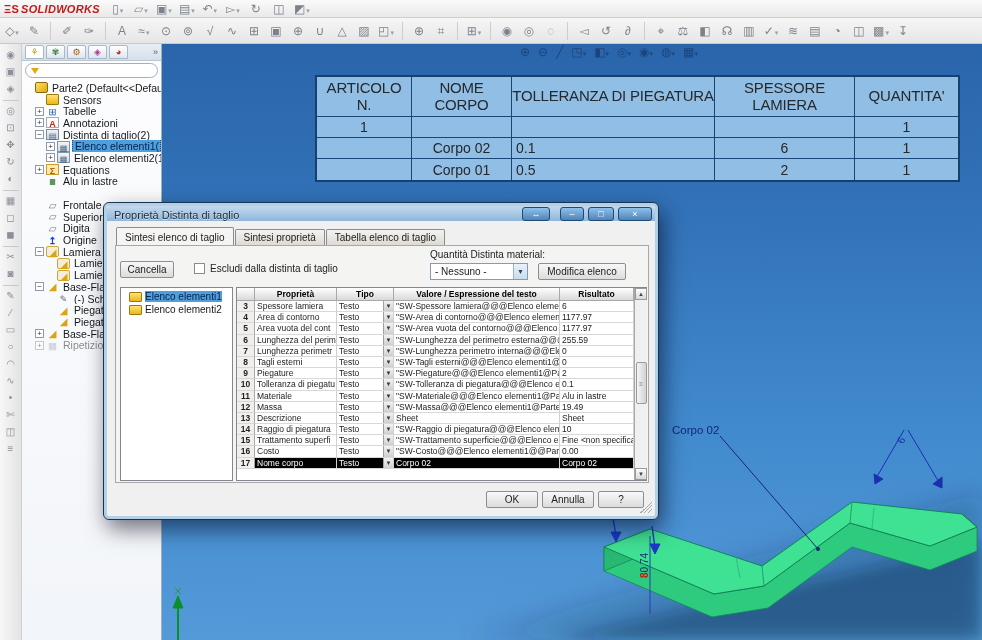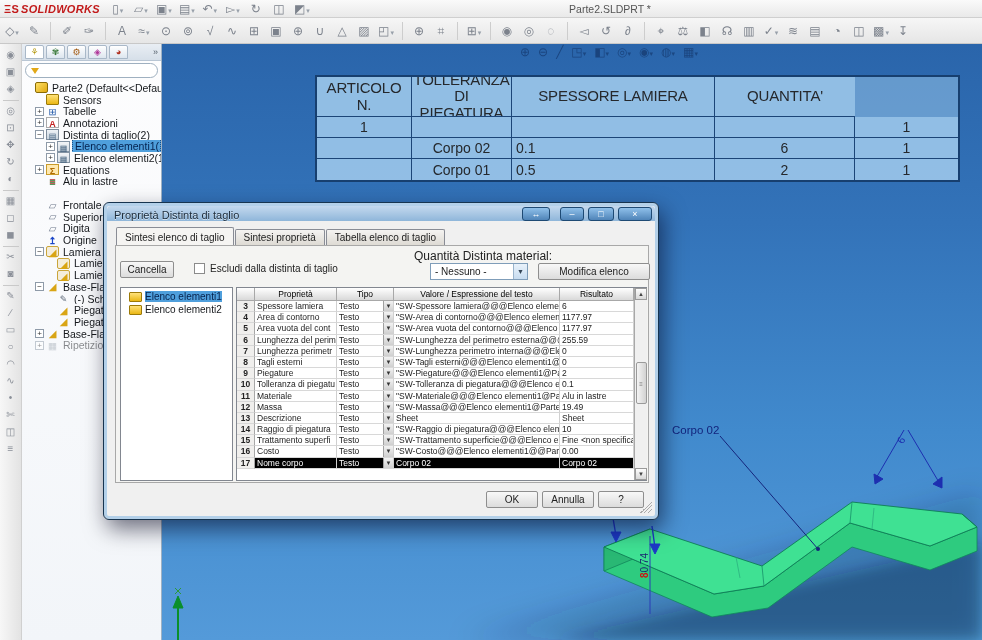--- a/index.html
+++ b/index.html
@@ -88,33 +88,33 @@
   .wbtn.min{width:24px}.wbtn.max{width:26px}.wbtn.cls{width:34px}
   #dlg-client{position:absolute;left:4px;top:22px;right:4px;bottom:4px;background:#f0f0f0;border-radius:0 0 3px 3px}
   .tabs{position:absolute;left:8px;top:4px;display:flex}
   .tab{height:17px;padding:0 8px;border:1px solid #898c95;border-bottom:none;background:linear-gradient(#f4f3f1,#dcd9d2);font-size:10px;line-height:16px;color:#222;border-radius:2px 2px 0 0;margin-right:1px}
   .tab.active{background:#f5f4f2;height:19px;position:relative;top:-2px;line-height:19px}
   #tabpage{position:absolute;left:7px;top:20px;width:534px;height:238px;border:1px solid #a8a8a8;background:#f4f4f2}
   .btn{border:1px solid #8e8e8e;border-radius:2px;background:linear-gradient(#f8f8f8,#dcdcdc);font-size:10px;text-align:center;color:#222}
   #btn-cancella{position:absolute;left:12px;top:36px;width:54px;height:17px;line-height:15px}
   #chk-row{position:absolute;left:86px;top:38px;display:flex;align-items:center;gap:5px;font-size:10px;color:#222}
   #chk{width:11px;height:11px;background:#fff;border:1px solid #8b8b8b}
-  #qty-label{position:absolute;left:306px;top:24px;font-size:12px;color:#222}
+  #qty-label{position:absolute;left:322px;top:24px;font-size:10px;color:#222}
   #combo{position:absolute;left:322px;top:38px;width:98px;height:17px;background:#fff;border:1px solid #7f9db9;display:flex;align-items:center;font-size:10px;color:#222;padding-left:4px}
   #combo .cbtn{margin-left:auto;width:14px;height:15px;background:linear-gradient(#e9f2fb,#c7dcf0);border-left:1px solid #9ab4cc;font-size:7px;line-height:15px;text-align:center;color:#345}
-  #btn-modifica{position:absolute;left:430px;top:38px;width:112px;height:17px;line-height:15px}
+  #btn-modifica{position:absolute;left:430px;top:38px;width:88px;height:17px;line-height:15px}
   #dlg-list{position:absolute;left:12px;top:62px;width:113px;height:194px;background:#fff;border:1px solid #828790;padding-top:2px}
   .dl-row{display:flex;align-items:center;height:13px;padding-left:8px;font-size:10px;color:#15181c;white-space:nowrap}
   .dl-row .fold{width:13px;height:10px;margin-right:3px;flex:none}
   .dl-row.sel .dl-lbl{background:#4f9fdc;color:#06224c}
   
   #ptable{position:absolute;left:128px;top:62px;width:411px;height:194px;background:#fff;border:1px solid #828790;display:flex}
   #pt-main{width:397px}
   .pt-hrow,.pt-row{display:grid;grid-template-columns:18px 82px 57px 166px 74px}
-  .pt-hrow>div{background:linear-gradient(#ffffff,#d9d9d9);border-right:1px solid #a8a8a8;border-bottom:1px solid #a8a8a8;font-weight:normal;font-size:8.5px;text-align:center;height:13px;line-height:12px;overflow:hidden}
+  .pt-hrow>div{background:linear-gradient(#ffffff,#d9d9d9);border-right:1px solid #a8a8a8;border-bottom:1px solid #a8a8a8;font-weight:bold;font-size:8.5px;text-align:center;height:13px;line-height:12px;overflow:hidden}
   .pt-row{height:11.2px}
   .pt-row>div{border-right:1px solid #d0d0d0;border-bottom:1px solid #d8d8d8;font-size:8.5px;line-height:10.5px;padding:0 2px;white-space:nowrap;overflow:hidden;color:#222}
   .pt-row .num{background:#f0efed;border-right:1px solid #a8a8a8;font-weight:bold;text-align:center;padding:0}
   .pt-row .tipo{display:flex;align-items:stretch;padding:0}
   .pt-row .tipo .tx{flex:1;padding-left:2px}
   .ddbtn{width:10px;background:linear-gradient(#f2f2f2,#cfcfcf);border-left:1px solid #a0a0a0;font-size:6px;text-align:center;color:#333;line-height:10px;flex:none}
   .pt-row.sel .psel{background:#000;color:#fff}
   #pt-scroll{width:13px;border-left:1px solid #a8a8a8;background:#f0f0f0;display:flex;flex-direction:column;align-items:center}
   .sc-btn{width:12px;height:12px;background:linear-gradient(#fdfdfd,#d8d8d8);border:1px solid #9a9a9a;font-size:6px;line-height:10px;text-align:center;color:#444}
   #sc-thumb{width:11px;height:42px;margin-top:62px;background:linear-gradient(90deg,#f4f4f4,#d2d2d2);border:1px solid #9a9a9a;border-radius:2px;font-size:6px;color:#777;text-align:center;line-height:42px}
@@ -135,21 +135,20 @@
       <span class="tb-icon">▯<span class="dd">▾</span></span>
       <span class="tb-icon">▱<span class="dd">▾</span></span>
       <span class="tb-icon">▣<span class="dd">▾</span></span>
       <span class="tb-icon">▤<span class="dd">▾</span></span>
       <span class="tb-icon">↶<span class="dd">▾</span></span>
       <span class="tb-icon">▻<span class="dd">▾</span></span>
       <span class="tb-icon">↻</span>
       <span class="tb-icon">◫</span>
       <span class="tb-icon">◩<span class="dd">▾</span></span>
     </span>
-  <span id="wintitle">Parte2.SLDPRT *</span>
 </div>
 
 <div id="toolbar2">
     <span class="tb-icon">◇<span class="dd">▾</span></span>
     <span class="tb-icon">✎</span>
     <span class="tb-sep"></span>
     <span class="tb-icon">✐</span>
     <span class="tb-icon">✑</span>
     <span class="tb-sep"></span>
     <span class="tb-icon">A</span>
@@ -359,20 +358,21 @@
       <span class="hud-icon">◧<span class="dd">▾</span></span>
       <span class="hud-icon">◎<span class="dd">▾</span></span>
       <span class="hud-icon">◉<span class="dd">▾</span></span>
       <span class="hud-icon">◍<span class="dd">▾</span></span>
       <span class="hud-icon">▦<span class="dd">▾</span></span>
     </div>
 
   <div id="bom">
       <div class="bom-row bom-head">
         <div class="bom-cell" style="flex-direction: column; display: flex;">ARTICOLO<br>N.</div>
+        <div class="bom-cell" style="flex-direction: column; display: flex;">NOME<br>CORPO</div>
         <div class="bom-cell">TOLLERANZA DI PIEGATURA</div>
         <div class="bom-cell">SPESSORE LAMIERA</div>
         <div class="bom-cell">QUANTITA'</div>
       </div>
       <div class="bom-row bom-data">
         <div class="bom-cell">1</div>
         <div class="bom-cell"></div>
         <div class="bom-cell a-left"></div>
         <div class="bom-cell"></div>
         <div class="bom-cell">1</div>

